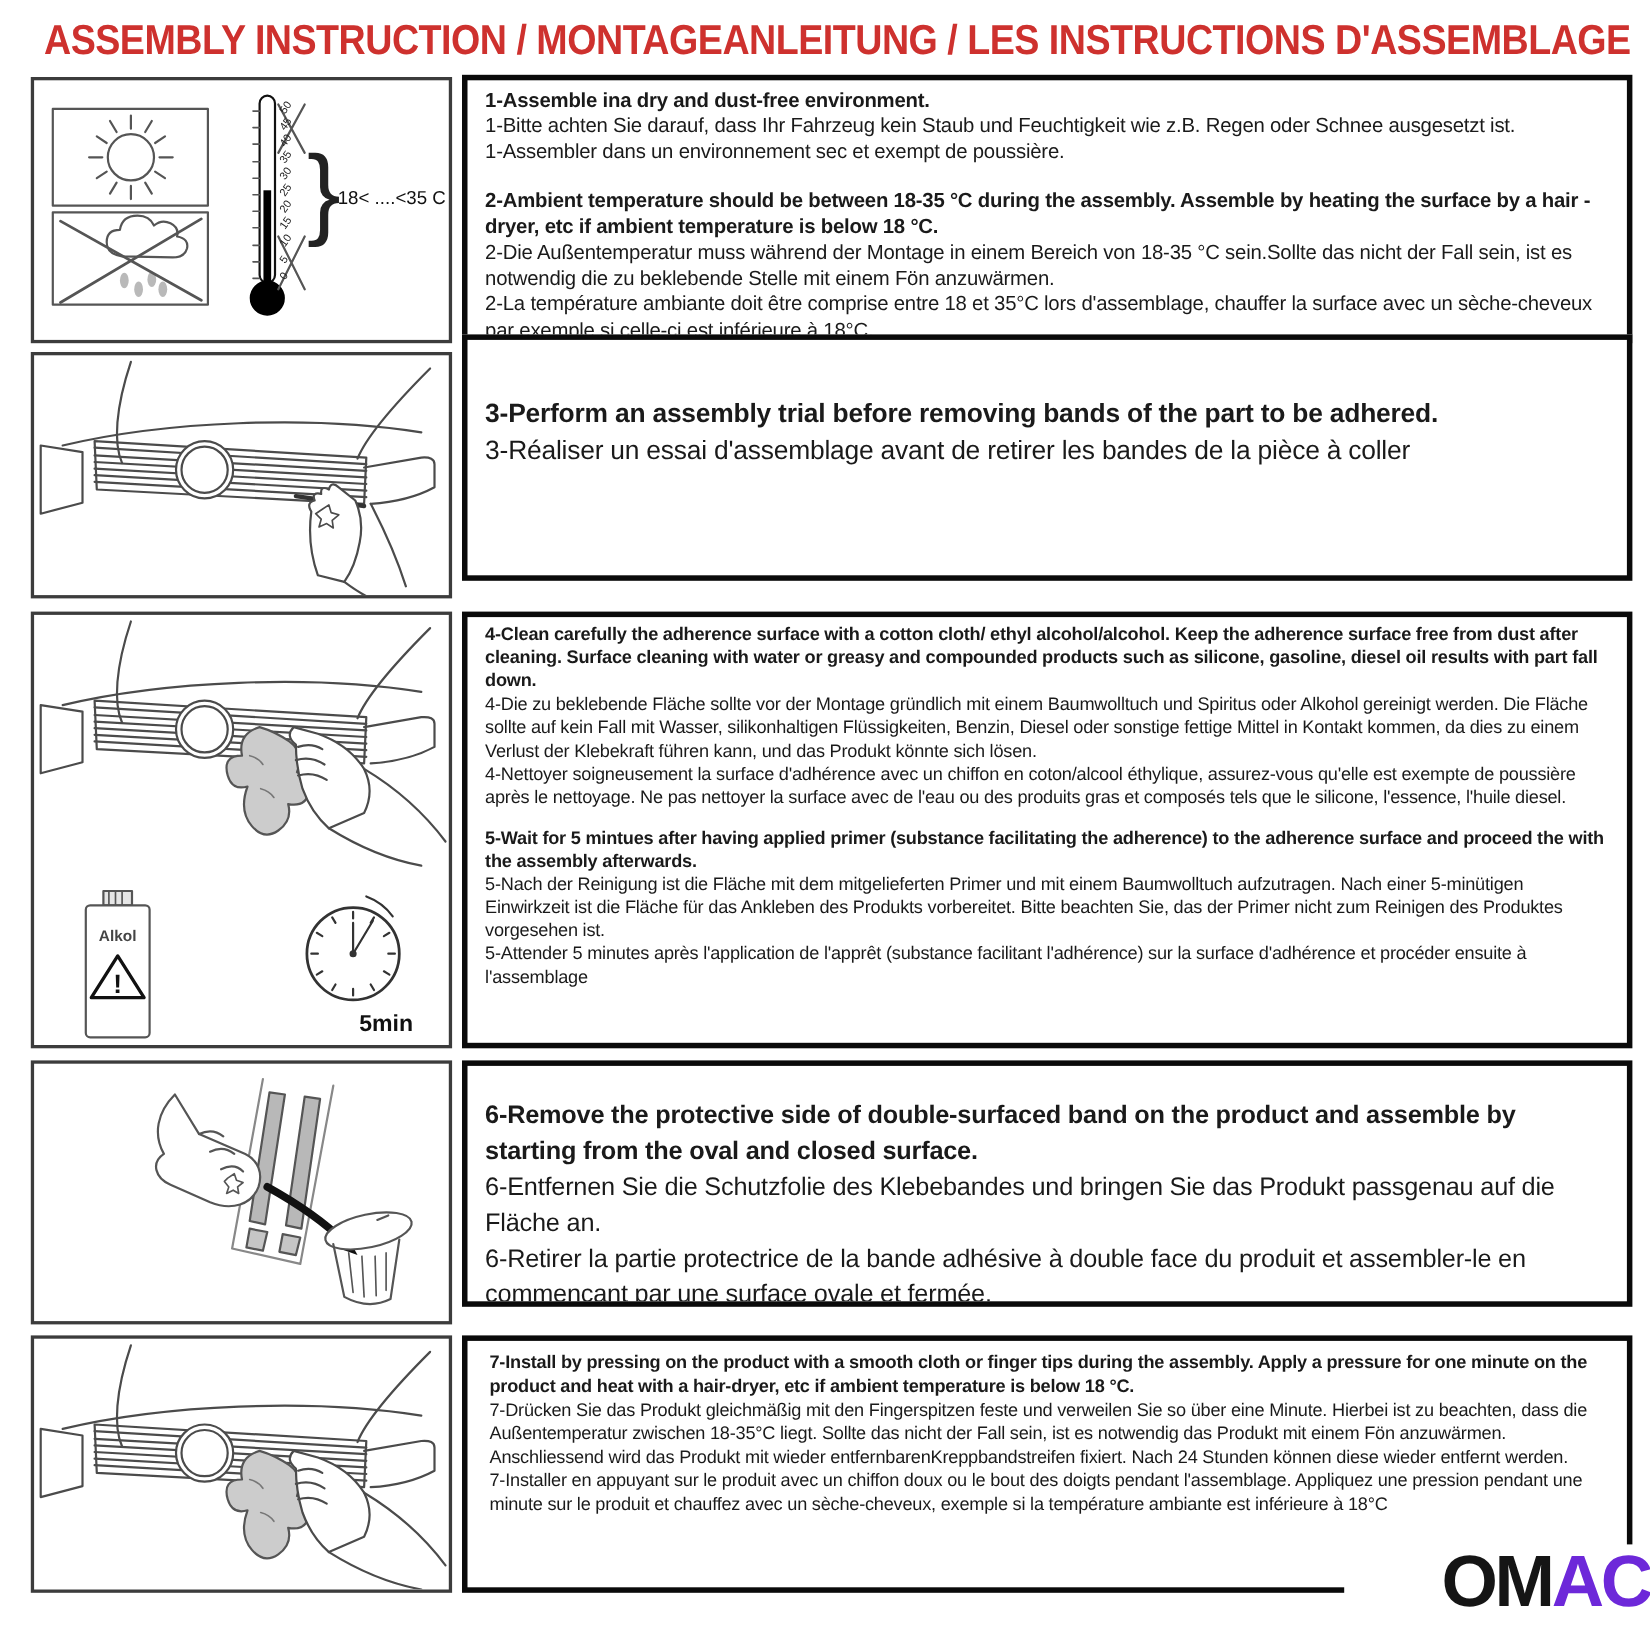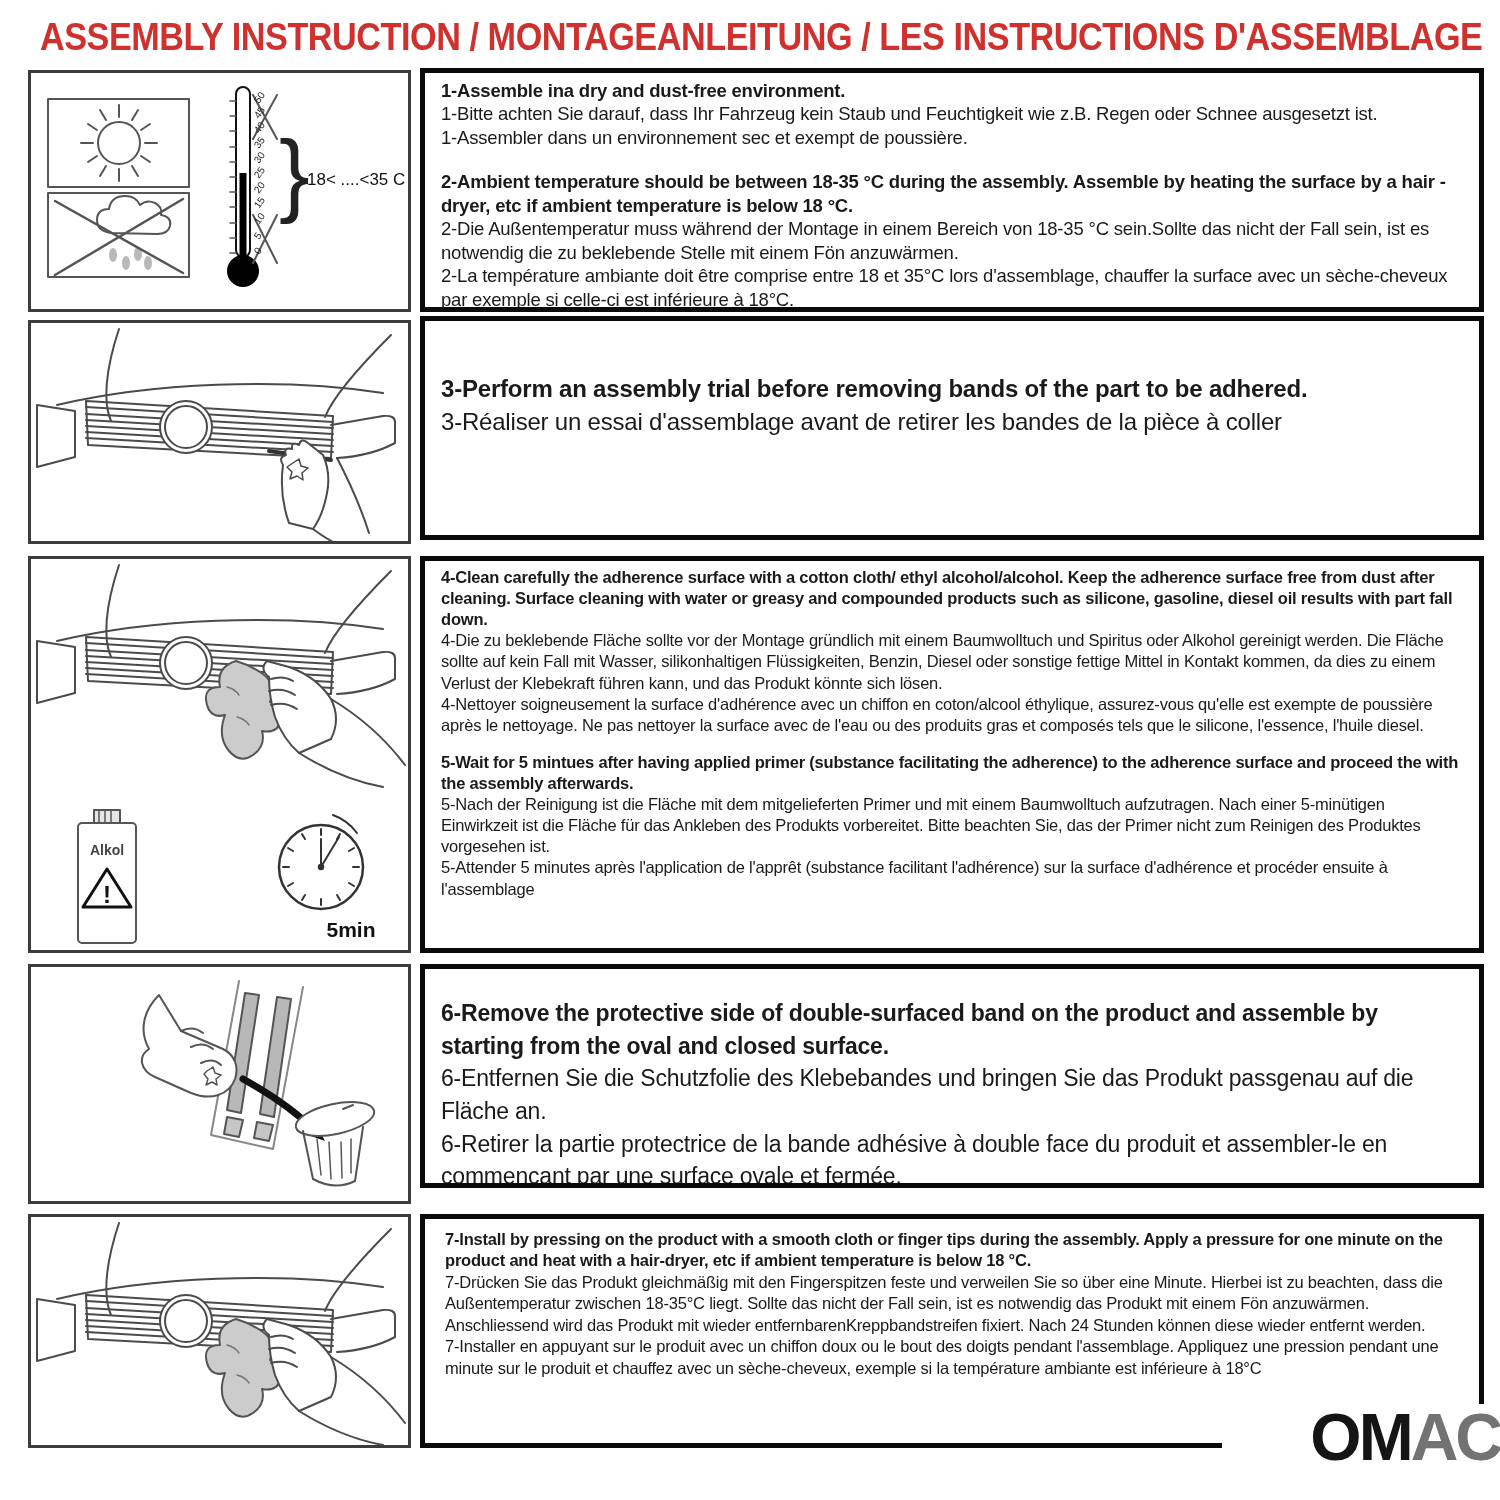--- a/index.html
+++ b/index.html
@@ -22,21 +22,21 @@
   .spacer{height:21px;}
   .spacer-s{height:16px;}
   .pt-row2{padding-top:52px;}
   .pt-row4{padding-top:28px;}
   .pt-row5{padding-top:10px;}
   svg{display:block;}
   .logo{position:absolute;left:1222px;top:1404px;width:278px;height:88px;background:#fff;
         display:flex;align-items:flex-start;justify-content:flex-end;
         font-weight:bold;font-size:66px;letter-spacing:-3px;line-height:1;}
   .logo .blk{color:#151515;}
-  .logo .red{color:#737373;}
+  .logo .red{color:#6d28d9;}
 </style>
 </head>
 <body>
 
 <div class="page">
 
   <div class="title">ASSEMBLY INSTRUCTION / MONTAGEANLEITUNG / LES INSTRUCTIONS D'ASSEMBLAGE</div>
 
   <div class="ibox" style="top:70px;height:242px;">
     <svg width="377" height="236" viewBox="0 0 377 236">
@@ -110,21 +110,21 @@
         <circle cx="155" cy="104" r="21"></circle>
         <g>
           <path d="M238,128 L300,137" stroke-width="4" stroke="#333"></path>
           <path d="M252,142 Q247,134 255,132 Q252,124 261,126 Q260,118 268,122 Q270,114 277,120 L292,132 Q300,150 296,170 Q292,192 282,206 L258,200 Q248,172 252,142 Z" fill="#fff"></path>
           <path d="M262,140 l6,-4 l2,7 l7,2 l-6,5 l1,7 l-6,-4 l-7,3 l2,-7 l-5,-5 z" fill="#fff" stroke-width="1.5"></path>
           <path d="M282,206 C290,212 296,216 304,220"></path>
         </g>
       </g>
     </svg>
   </div>
-  <div class="tbox fs2 pt-row2" style="top:316px;height:224px;">
+  <div class="tbox fs2 pt-row2" style="top:304px;height:224px;">
     <div class="p b">3-Perform an assembly trial before removing bands of the part to be adhered.</div>
     <div class="p">3-Réaliser un essai d'assemblage avant de retirer les bandes de la pièce à coller</div>
   </div>
 
   <div class="ibox" style="top:556px;height:397px;">
     <svg width="377" height="232" viewBox="0 0 377 232">
       <g fill="none" stroke="#4b4b4b" stroke-width="2" stroke-linecap="round" stroke-linejoin="round">
         <path d="M88,6 C74,48 72,80 80,98"></path>
         <path d="M360,12 C330,42 302,74 294,94"></path>
         <path d="M26,82 C118,60 252,54 352,70"></path>

